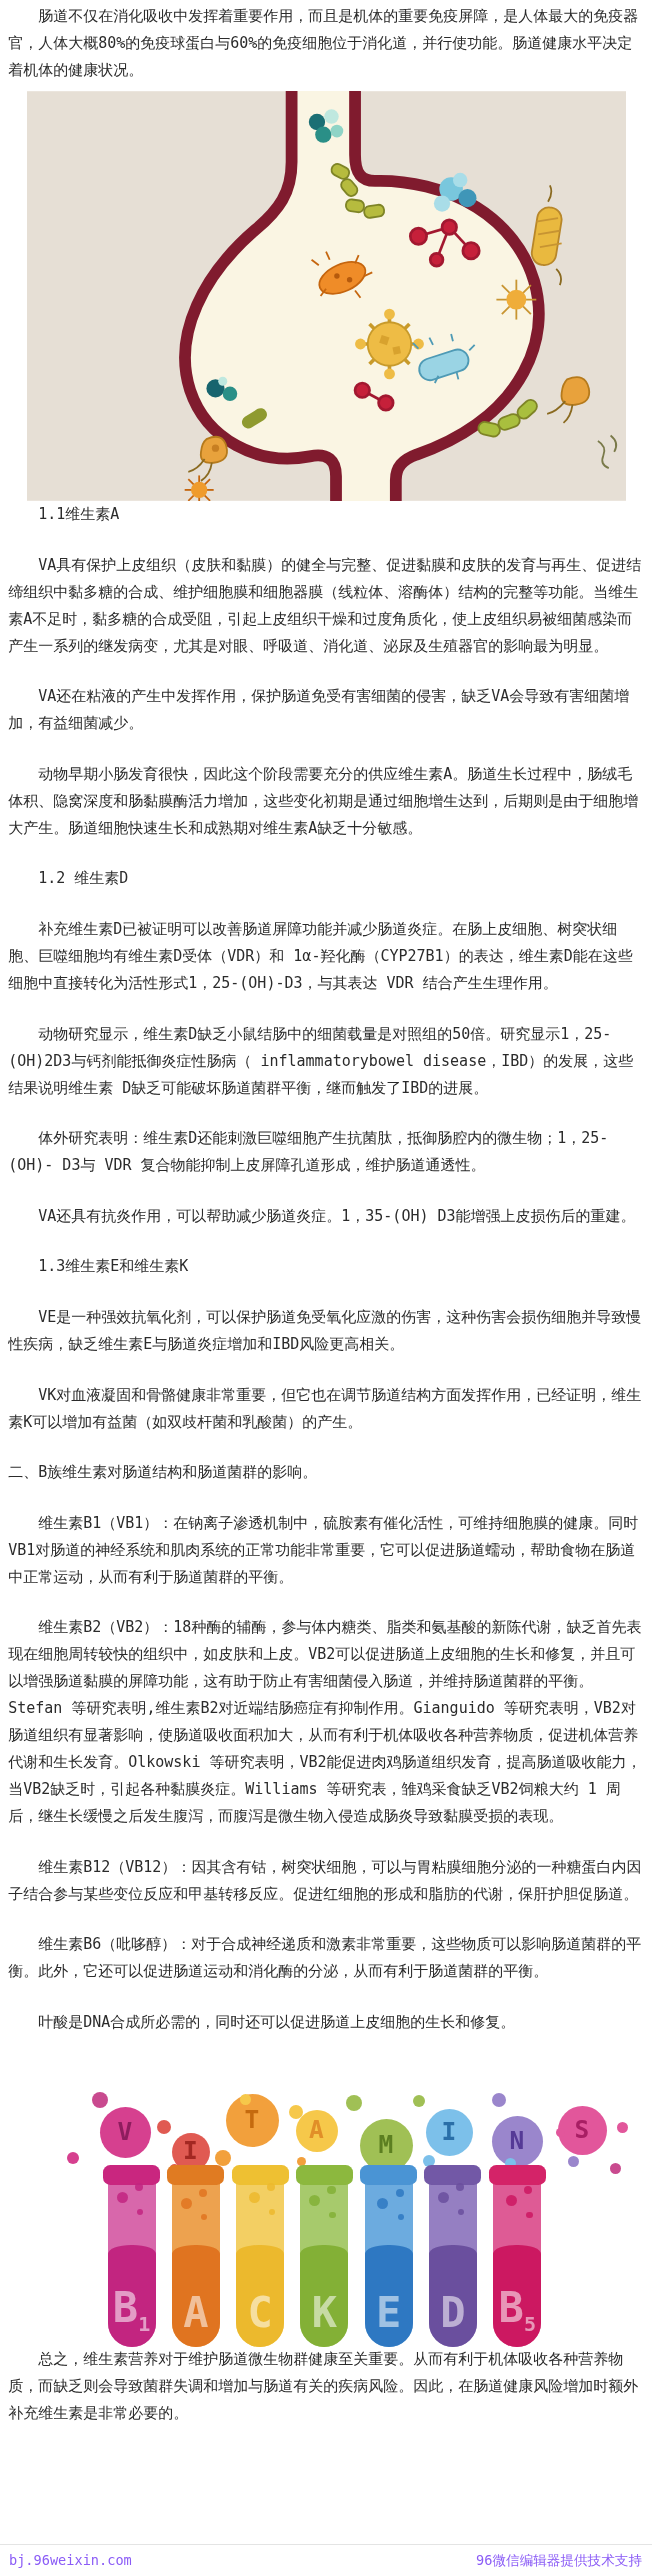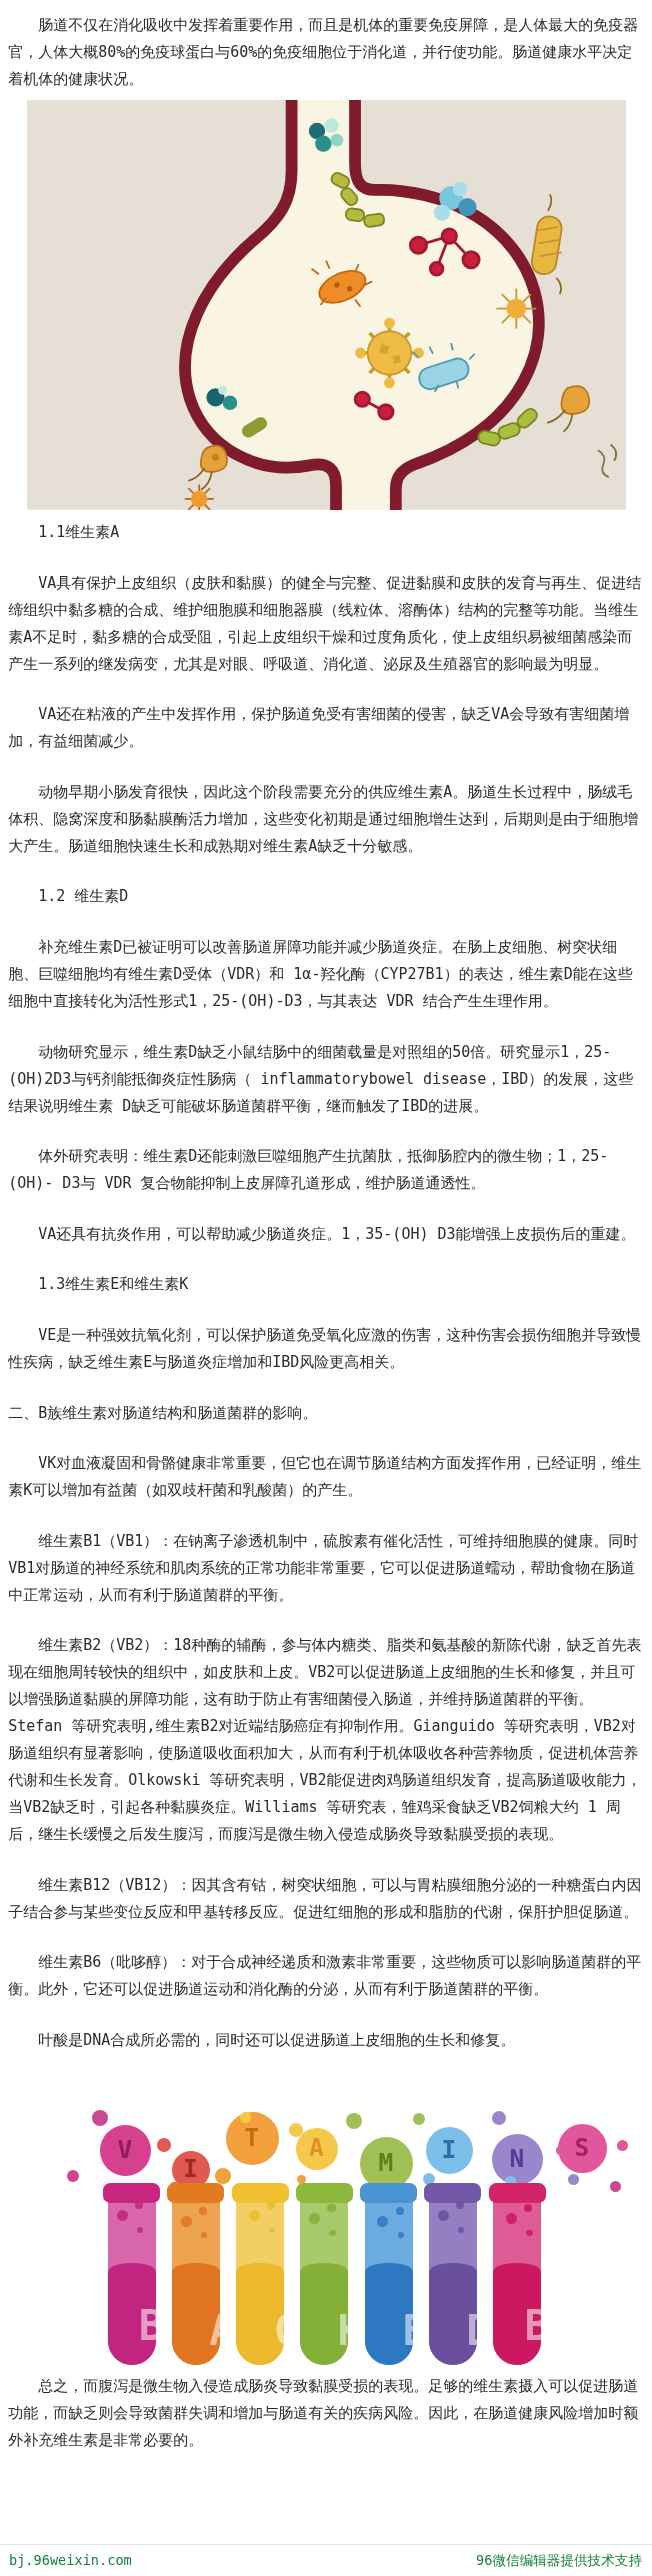--- a/index.html
+++ b/index.html
@@ -5,42 +5,42 @@
   html,body{margin:0;padding:0;}
   body{
     width:653px;height:2576px;position:relative;overflow:hidden;
     background:var(--page-bg,#fff);
     color:var(--text-color,#2b2b2b);
     font-family:"DejaVu Sans Mono","DejaVu Sans",monospace;
     font-size:15px;line-height:27px;
   }
   .content{padding:2.7px 8.2px 0 8.2px;}
   .blk{margin:23.6px 0 0;}
-  .content .blk:first-child{margin-top:9px;}
+  .content .blk:first-child{margin-top:0;}
   .blk.p,.blk.sub{text-indent:2em;}
   .blk.h{text-indent:0;}
   figure{margin:0;padding:0;}
   .stomach-figure{width:599px;height:410px;margin:7.3px auto 0;}
   .stomach-figure svg{display:block;width:100%;height:100%;}
 
   
   .vitamins-figure{width:598px;height:286px;margin:23.6px auto 0;position:relative;background:#fff;}
   .vbubble{position:absolute;border-radius:50%;display:flex;align-items:center;justify-content:center;}
   .vbubble span{font-weight:bold;font-size:24.5px;line-height:1;}
   .vdot{position:absolute;border-radius:50%;}
   .tube-row{position:absolute;left:80px;top:109px;display:flex;gap:16.3px;}
   .tube{position:relative;width:48px;height:178px;border-radius:0 0 24.5px 24.5px;
         background:var(--light);}
   .tube .cap{position:absolute;left:-4.5px;top:-3.6px;width:57px;height:20px;border-radius:7.3px;
         background:var(--cap);}
   .tube .liquid{position:absolute;left:0;bottom:0;width:100%;height:57%;
         border-radius:23.6px 23.6px 24.5px 24.5px / 9px 9px 24.5px 24.5px;background:var(--main);}
   .tube .tbub{position:absolute;border-radius:50%;background:var(--main);opacity:.85;}
   .tube .tube-label{position:absolute;bottom:12.7px;width:100%;text-align:center;
-        color:rgba(255,255,255,.55);font-weight:bold;font-size:42px;line-height:1;text-indent:0;padding-left:26px;}
+        color:rgba(255,255,255,.55);font-weight:bold;font-size:42px;line-height:1;text-indent:0;}
   .tube .tube-label sub{font-size:20px;}
 
   .page-footer{position:absolute;left:0;bottom:0;width:653px;height:31px;
         border-top:0.9px solid #e4e4e4;display:flex;justify-content:space-between;align-items:center;
         color:#9c9c9c;font-size:13.6px;}
   .page-footer .f-left{padding-left:9px;}
   .page-footer .f-right{padding-right:11px;}
 </style>
 </head>
 <body>
@@ -183,22 +183,22 @@
       <p class="blk p">VA具有保护上皮组织（皮肤和黏膜）的健全与完整、促进黏膜和皮肤的发育与再生、促进结缔组织中黏多糖的合成、维护细胞膜和细胞器膜（线粒体、溶酶体）结构的完整等功能。当维生素A不足时，黏多糖的合成受阻，引起上皮组织干燥和过度角质化，使上皮组织易被细菌感染而产生一系列的继发病变，尤其是对眼、呼吸道、消化道、泌尿及生殖器官的影响最为明显。</p>
       <p class="blk p">VA还在粘液的产生中发挥作用，保护肠道免受有害细菌的侵害，缺乏VA会导致有害细菌增加，有益细菌减少。</p>
       <p class="blk p">动物早期小肠发育很快，因此这个阶段需要充分的供应维生素A。肠道生长过程中，肠绒毛体积、隐窝深度和肠黏膜酶活力增加，这些变化初期是通过细胞增生达到，后期则是由于细胞增大产生。肠道细胞快速生长和成熟期对维生素A缺乏十分敏感。</p>
       <p class="blk sub">1.2 维生素D</p>
       <p class="blk p">补充维生素D已被证明可以改善肠道屏障功能并减少肠道炎症。在肠上皮细胞、树突状细胞、巨噬细胞均有维生素D受体（VDR）和 1α-羟化酶（CYP27B1）的表达，维生素D能在这些细胞中直接转化为活性形式1，25-(OH)-D3，与其表达 VDR 结合产生生理作用。</p>
       <p class="blk p">动物研究显示，维生素D缺乏小鼠结肠中的细菌载量是对照组的50倍。研究显示1，25-(OH)2D3与钙剂能抵御炎症性肠病（ inflammatorybowel disease，IBD）的发展，这些结果说明维生素 D缺乏可能破坏肠道菌群平衡，继而触发了IBD的进展。</p>
       <p class="blk p">体外研究表明：维生素D还能刺激巨噬细胞产生抗菌肽，抵御肠腔内的微生物；1，25-(OH)- D3与 VDR 复合物能抑制上皮屏障孔道形成，维护肠道通透性。</p>
       <p class="blk p">VA还具有抗炎作用，可以帮助减少肠道炎症。1，35-(OH) D3能增强上皮损伤后的重建。</p>
       <p class="blk sub">1.3维生素E和维生素K</p>
       <p class="blk p">VE是一种强效抗氧化剂，可以保护肠道免受氧化应激的伤害，这种伤害会损伤细胞并导致慢性疾病，缺乏维生素E与肠道炎症增加和IBD风险更高相关。</p>
+      <p class="blk p">VK对血液凝固和骨骼健康非常重要，但它也在调节肠道结构方面发挥作用，已经证明，维生素K可以增加有益菌（如双歧杆菌和乳酸菌）的产生。</p>
       <p class="blk h">二、B族维生素对肠道结构和肠道菌群的影响。</p>
-      <p class="blk p">VK对血液凝固和骨骼健康非常重要，但它也在调节肠道结构方面发挥作用，已经证明，维生素K可以增加有益菌（如双歧杆菌和乳酸菌）的产生。</p>
       <p class="blk p">维生素B1（VB1）：在钠离子渗透机制中，硫胺素有催化活性，可维持细胞膜的健康。同时VB1对肠道的神经系统和肌肉系统的正常功能非常重要，它可以促进肠道蠕动，帮助食物在肠道中正常运动，从而有利于肠道菌群的平衡。</p>
       <p class="blk p">维生素B2（VB2）：18种酶的辅酶，参与体内糖类、脂类和氨基酸的新陈代谢，缺乏首先表现在细胞周转较快的组织中，如皮肤和上皮。VB2可以促进肠道上皮细胞的生长和修复，并且可以增强肠道黏膜的屏障功能，这有助于防止有害细菌侵入肠道，并维持肠道菌群的平衡。Stefan 等研究表明,维生素B2对近端结肠癌症有抑制作用。Gianguido 等研究表明，VB2对肠道组织有显著影响，使肠道吸收面积加大，从而有利于机体吸收各种营养物质，促进机体营养代谢和生长发育。Olkowski 等研究表明，VB2能促进肉鸡肠道组织发育，提高肠道吸收能力，当VB2缺乏时，引起各种黏膜炎症。Williams 等研究表，雏鸡采食缺乏VB2饲粮大约 1 周后，继生长缓慢之后发生腹泻，而腹泻是微生物入侵造成肠炎导致黏膜受损的表现。</p>
       <p class="blk p">维生素B12（VB12）：因其含有钴，树突状细胞，可以与胃粘膜细胞分泌的一种糖蛋白内因子结合参与某些变位反应和甲基转移反应。促进红细胞的形成和脂肪的代谢，保肝护胆促肠道。</p>
       <p class="blk p">维生素B6（吡哆醇）：对于合成神经递质和激素非常重要，这些物质可以影响肠道菌群的平衡。此外，它还可以促进肠道运动和消化酶的分泌，从而有利于肠道菌群的平衡。</p>
       <p class="blk p">叶酸是DNA合成所必需的，同时还可以促进肠道上皮细胞的生长和修复。</p>
     </div>
 
   <figure class="vitamins-figure">
     <div id="bubble-layer">
         <div class="vbubble" style="left: 72px; top: 47px; width: 51px; height: 51px; background: rgb(214, 64, 143);">
@@ -297,22 +297,22 @@
           <div class="liquid"></div>
           <div class="tbub" style="left: 12.7px; top: 26px; width: 11px; height: 11px;"></div>
           <div class="tbub" style="left: 31px; top: 17px; width: 8.2px; height: 8.2px;"></div>
           <div class="tbub" style="left: 33px; top: 43px; width: 6.3px; height: 6.3px;"></div>
           <div class="tube-label">B<sub>5</sub></div>
         </div>
       </div>
   </figure>
 
   <div id="outro-section">
-      <p class="blk p">总之，而腹泻是微生物入侵造成肠炎导致黏膜受损的表现。足够的维生素摄入可以促进肠道功能，而缺乏则会导致菌群失调和增加与肠道有关的疾病风险。因此，在肠道健康风险增加时额外补充维生素是非常必要的。</p>
+      <p class="blk p">总之，维生素营养对于维护肠道微生物群健康至关重要。从而有利于机体吸收各种营养物质，而缺乏则会导致菌群失调和增加与肠道有关的疾病风险。因此，在肠道健康风险增加时额外补充维生素是非常必要的。</p>
     </div>
 
 </div>
 
-<div class="page-footer" style="color: #15803d;">
+<div class="page-footer" style="color: #8b5cf6;">
   <span class="f-left">bj.96weixin.com</span>
   <span class="f-right">96微信编辑器提供技术支持</span>
 </div>
 
 
 </body></html>

